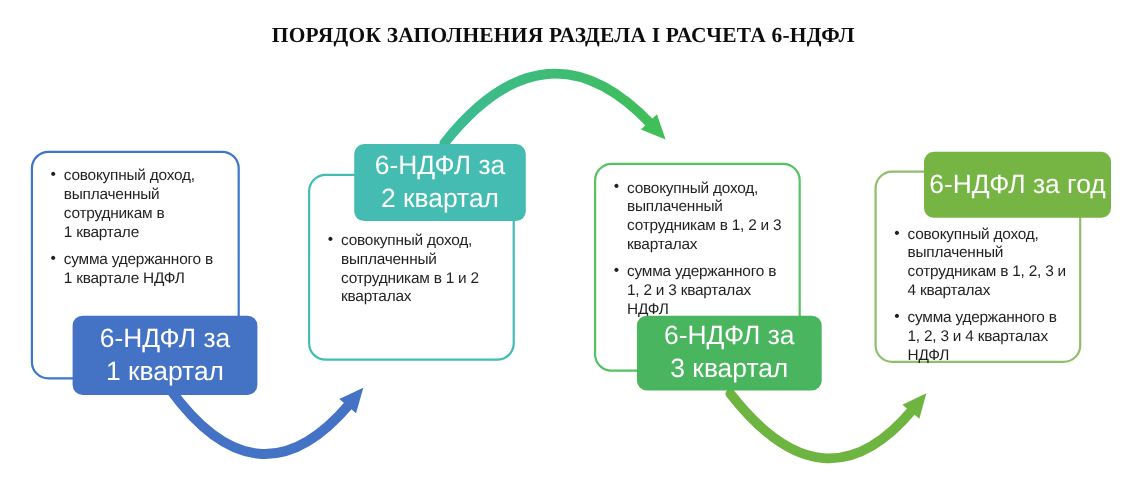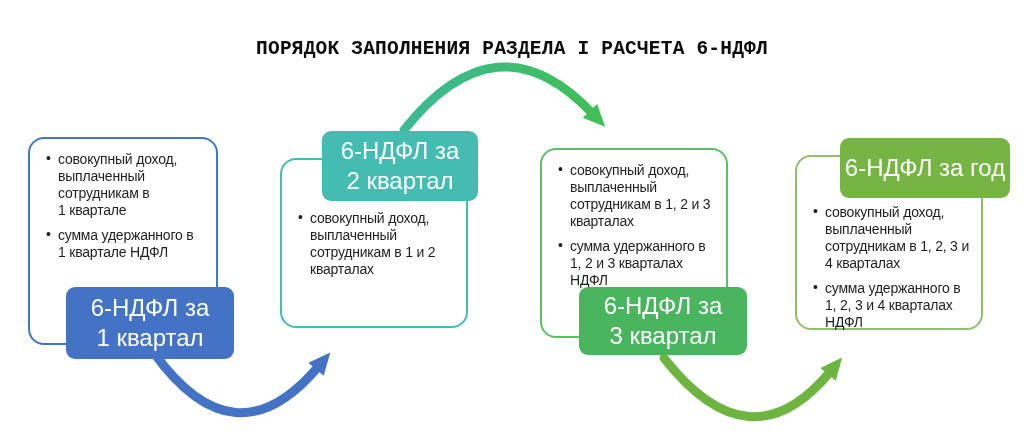--- a/index.html
+++ b/index.html
@@ -1,22 +1,22 @@
 <!DOCTYPE html>
 <html><head>
 <meta charset="utf-8">
 <style>
   html,body { margin:0; padding:0; background:#ffffff; }
   .canvas {
     position:relative; width:1024px; height:438px; background:#ffffff;
     font-family:"Liberation Sans","DejaVu Sans",sans-serif; overflow:hidden;
   }
   .title {
-    position:absolute; top:22px; left:0; right:0; margin:16px;
-    text-align:center; font-family:Liberation Mono, monospace;
+    position:absolute; top:22px; left:0; right:0; margin:0;
+    text-align:center; font-family:Liberation Serif, serif;
     font-weight:bold; font-size:19.5px; letter-spacing:0.2px; color:#0d0d0d;
   }
   .stage-box {
     position:absolute; box-sizing:border-box; background:#ffffff;
     border:2px solid #888; border-radius:16px; z-index:2;
   }
   .bullets { margin:0; padding:0; list-style:none; }
   .bullet {
     position:relative; padding-left:13px; margin-bottom:8px;
     white-space:pre-line; font-size:14px; line-height:1.22;

